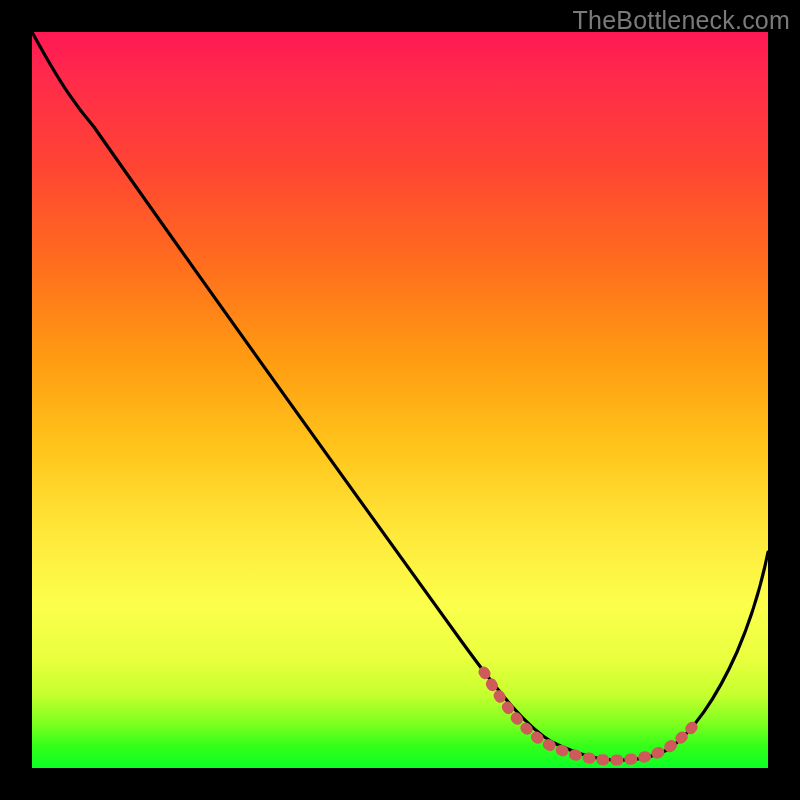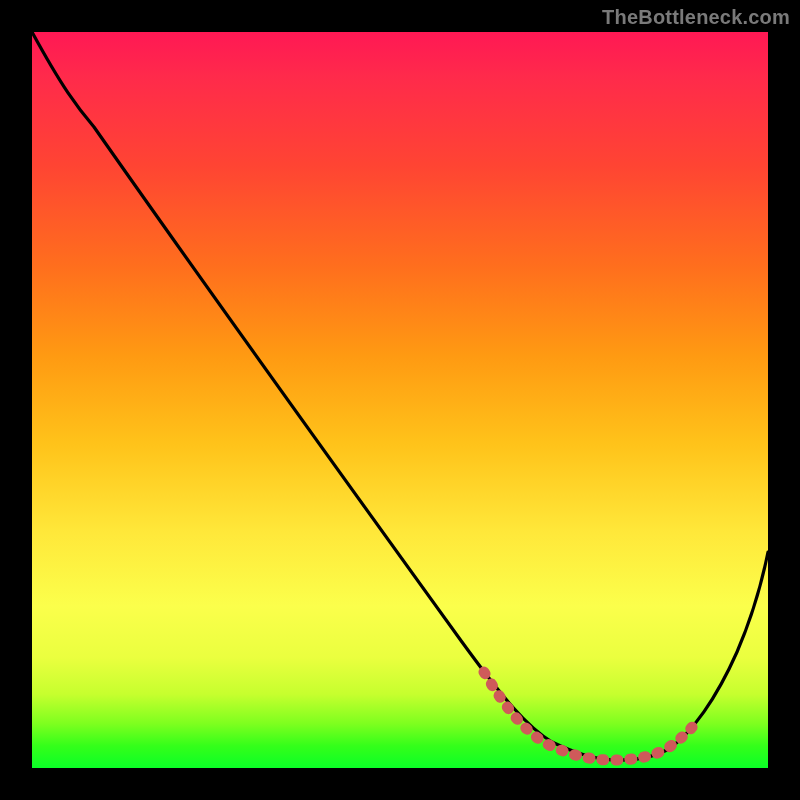--- a/index.html
+++ b/index.html
@@ -41,22 +41,22 @@
       #7dff1f 94%,
       #34ff1a 97%,
       #0bff27 100%
     );
   }
   .watermark {
     position: absolute;
     top: 6px;
     right: 10px;
     color: #7a7a7a;
-    font-size: 20px;
-    font-weight: 700;
+    font-size: 25px;
+    font-weight: 400;
     letter-spacing: 0.2px;
     user-select: none;
   }
   svg.curve {
     position: absolute;
     left: 0;
     top: 0;
     width: 736px;
     height: 736px;
     overflow: visible;

